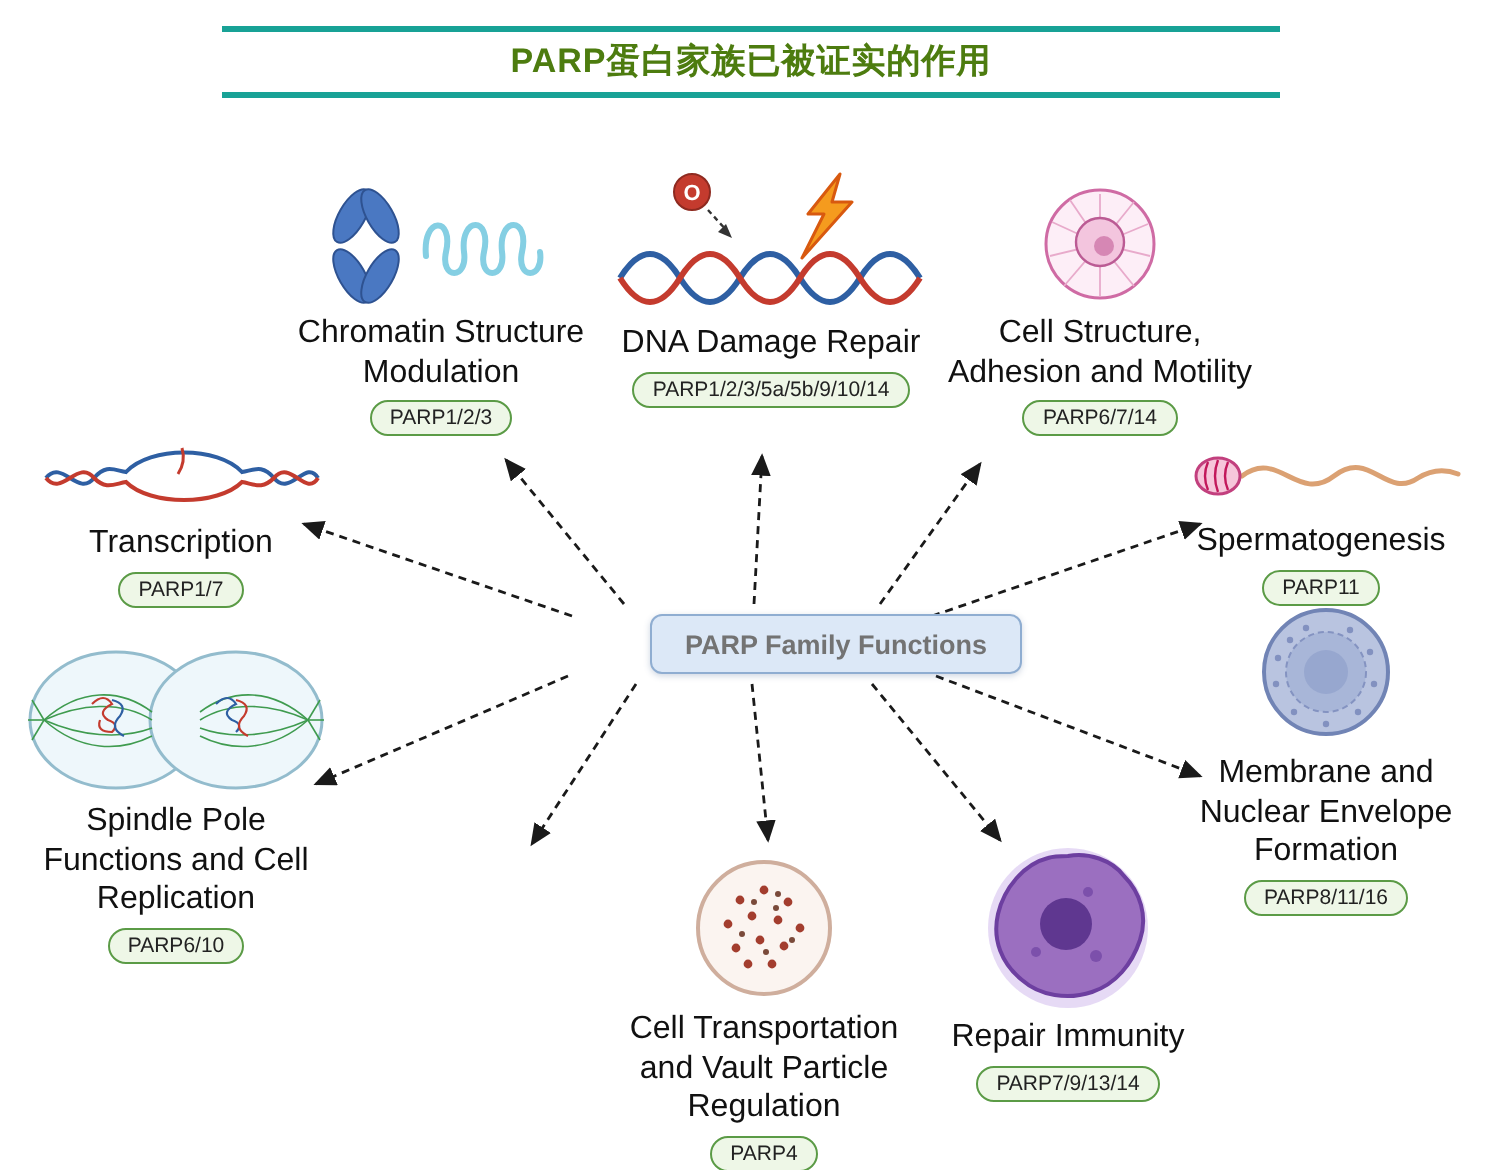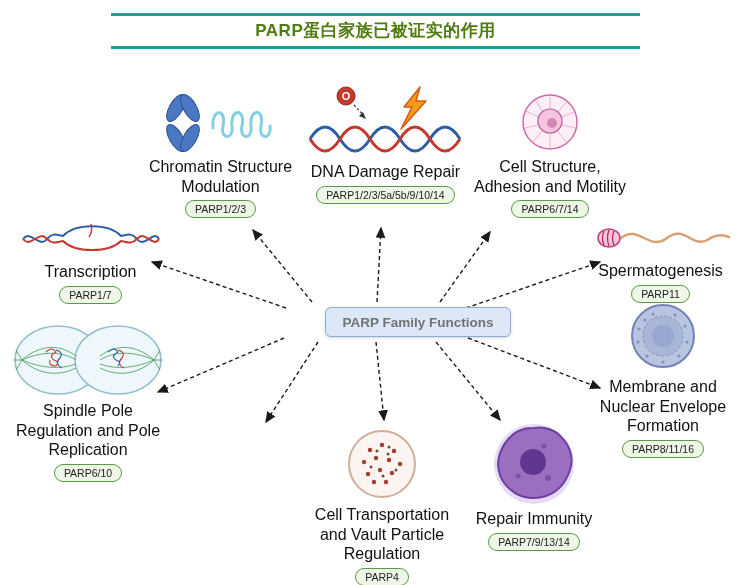--- a/index.html
+++ b/index.html
@@ -160,21 +160,21 @@
             <line x1="142" y1="38" x2="148" y2="48"></line>
         </g>
         <g fill="none" stroke-width="1.1">
           <path d="M34,30 q6,-6 10,0 q-8,4 -2,8 q6,2 2,6 q-8,0 -6,-6" stroke="#c43b2e"></path>
           <path d="M44,28 q8,2 4,8 q-6,6 2,10" stroke="#2e5fa3"></path>
           <path d="M96,30 q6,-6 10,0 q-8,4 -2,8 q6,2 2,6" stroke="#2e5fa3"></path>
           <path d="M106,28 q8,2 4,8 q-6,6 2,10" stroke="#c43b2e"></path>
         </g>
       </svg>
     </span>
-    <div class="label">Spindle Pole Regulation and Pole Replication</div>
+    <div class="label">Spindle Pole Functions and Cell Replication</div>
     <div class="badge">PARP6/10</div>
   </div>
 
   <div class="node" style="left:598px;top:300px;width:130px">
     <span class="icon">
       <svg width="80" height="74" viewBox="0 0 80 74">
         <circle cx="40" cy="36" r="31" fill="#b9c4e0" stroke="#7184b5" stroke-width="2"></circle>
         <circle cx="40" cy="36" r="20" fill="#a8b6d8" stroke="#8493c1" stroke-width="1" stroke-dasharray="3 2"></circle>
         <circle cx="40" cy="36" r="11" fill="#97a7cf"></circle>
         <g fill="#8291c0">

